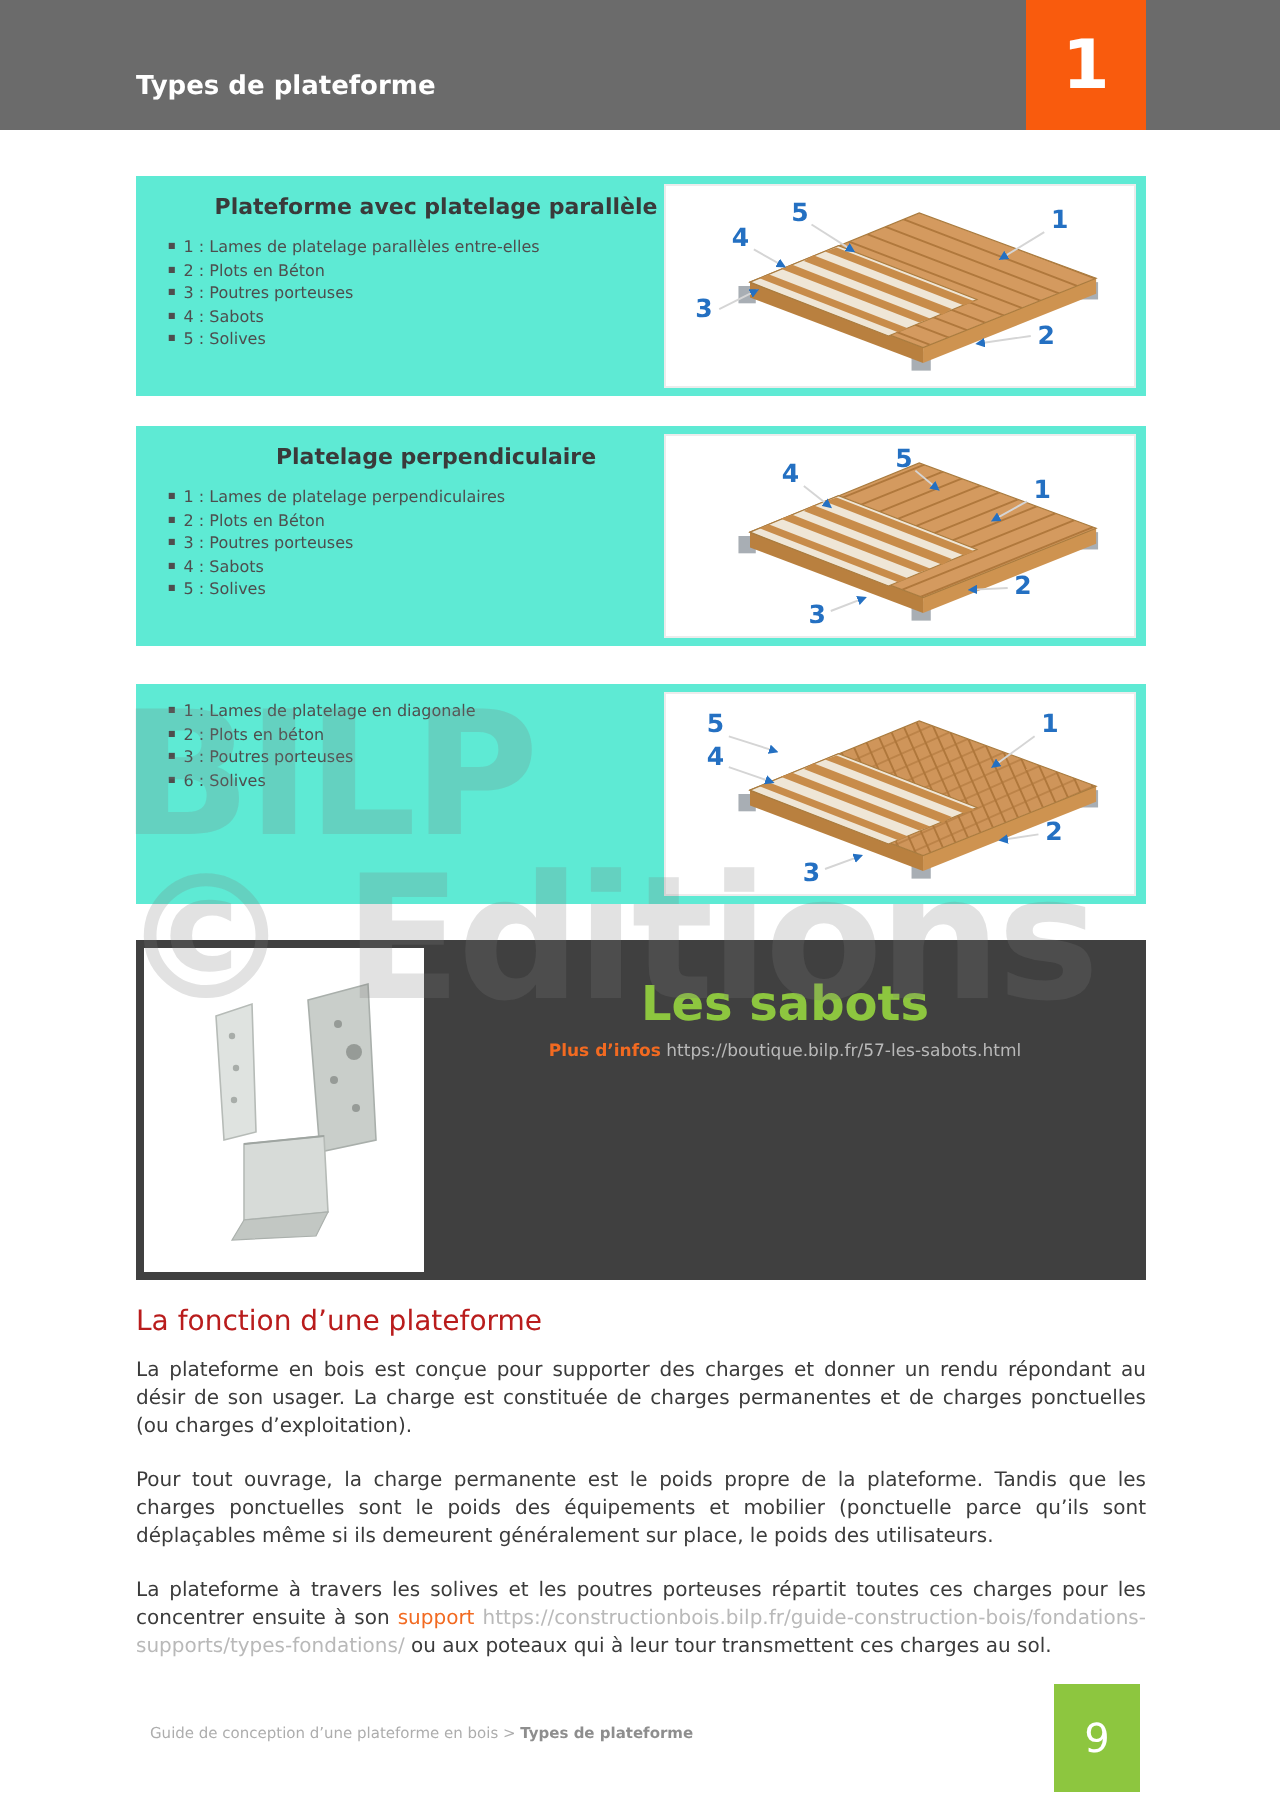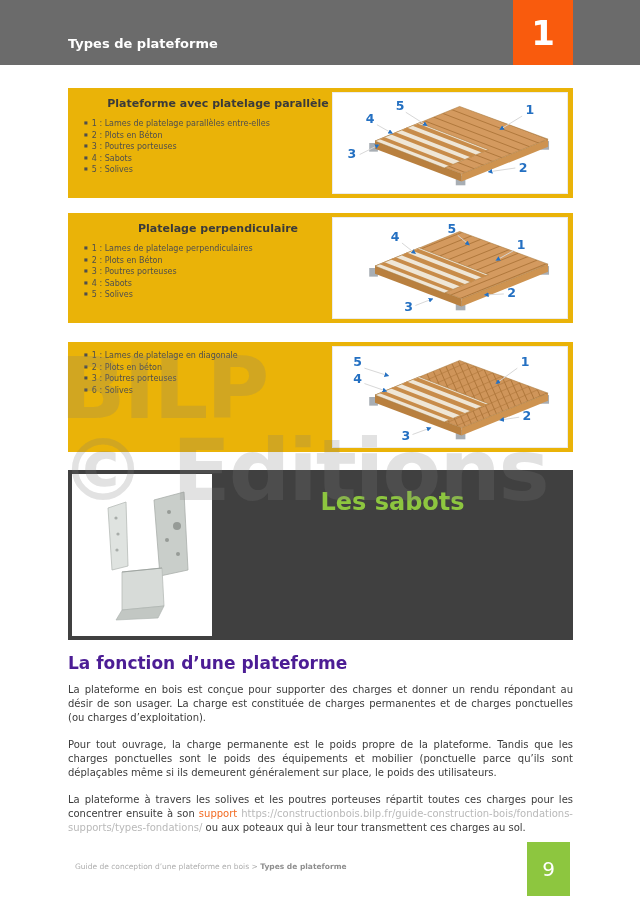--- a/index.html
+++ b/index.html
@@ -17,21 +17,21 @@
     font-weight:bold; font-size:13px;
   }
   .chapter-box {
     position:absolute; left:513px; top:0; width:60px; height:65px;
     background:#F95B0D; color:#ffffff; font-weight:bold; font-size:34px;
     display:flex; align-items:center; justify-content:center;
   }
 
   
   .figure-box {
-    position:absolute; left:68px; width:505px; height:110px; background:#eab308;
+    position:absolute; left:68px; width:505px; height:110px; background:#5eead4;
   }
   #fig1 { top:88px; } #fig2 { top:213px; } #fig3 { top:342px; }
   .fig-title {
     padding-top:10px; margin-left:34px; width:232px; text-align:center;
     font-size:11px; font-weight:bold; color:#3A3A3A; line-height:1.1;
   }
   .fig-list { margin:9px 0 0 16px; padding:0; list-style:none; font-size:8px; color:#4E4E4E; }
   .fig-list li { margin-bottom:2.5px; }
   .fig-list li::before { content:"■"; font-size:4px; vertical-align:2px; margin-right:4px; color:#4E4E4E; }
   .fig-image {
@@ -53,21 +53,21 @@
 
   
   .watermark {
     position:absolute; left:60px; top:348px; z-index:50; pointer-events:none;
     font-size:86px; font-weight:bold; line-height:0.95; letter-spacing:-2px;
     color:rgba(125,125,125,0.22); white-space:nowrap;
   }
 
   
   .section { position:absolute; left:68px; top:653px; width:505px; }
-  .section-heading { margin:0 0 10px 0; font-size:17px; font-weight:bold; color:#4c1d95; }
+  .section-heading { margin:0 0 10px 0; font-size:14px; font-weight:normal; color:#b91c1c; }
   .section p { margin:0 0 13px 0; font-size:10px; line-height:14px; color:#3B3B3B; text-align:justify; }
   .link-orange { color:#F26A21; text-decoration:none; }
   .url-gray { color:#B9B9B9; text-decoration:none; }
 
   
   .footer-breadcrumb { position:absolute; left:75px; top:862px; font-size:7.5px; color:#ADADAD; }
   .footer-breadcrumb .crumb-current { color:#8E8E8E; font-weight:bold; }
   .page-number {
     position:absolute; left:527px; top:842px; width:43px; height:54px;
     background:#8DC63F; color:#ffffff; font-size:20px;
@@ -244,20 +244,24 @@
         <circle cx="95" cy="66" r="2" fill="#969B97"></circle>
         <circle cx="106" cy="80" r="2" fill="#969B97"></circle>
         <polygon points="50,98 90,94 92,132 50,136" fill="#D7DBD8" stroke="#B6BBB7" stroke-width="0.8"></polygon>
         <polygon points="50,136 92,132 86,144 44,146" fill="#C2C7C3" stroke="#AAB0AC" stroke-width="0.6"></polygon>
         <line x1="50" y1="98" x2="90" y2="94" stroke="#9FA5A1" stroke-width="1"></line>
       </g>
     </svg>
   </div>
   <div class="sabots-right">
     <div class="sabots-title">Les sabots</div>
+    <div class="sabots-info">
+      <span class="info-label">Plus d’infos</span>
+      <a class="info-url" href="#">https://boutique.bilp.fr/57-les-sabots.html</a>
+    </div>
   </div>
 </div>
 
 <div class="watermark">
   <div>BILP</div>
   <div>© Editions</div>
 </div>
 
 <div class="section">
   <h2 class="section-heading">La fonction d’une plateforme</h2>

